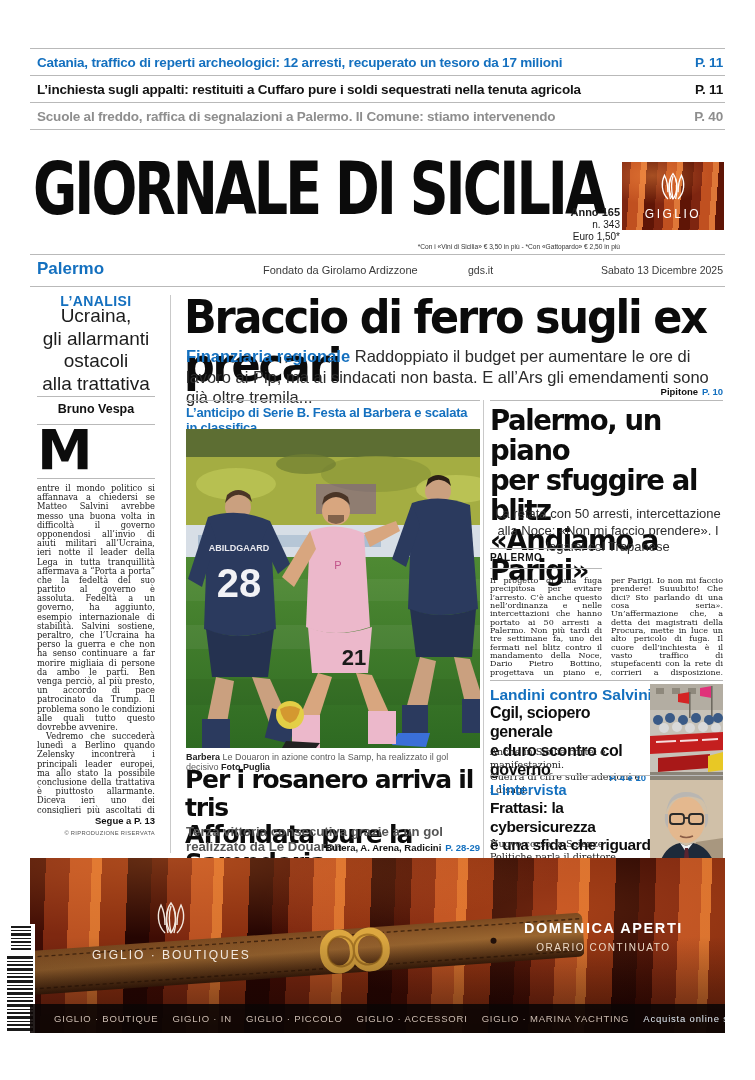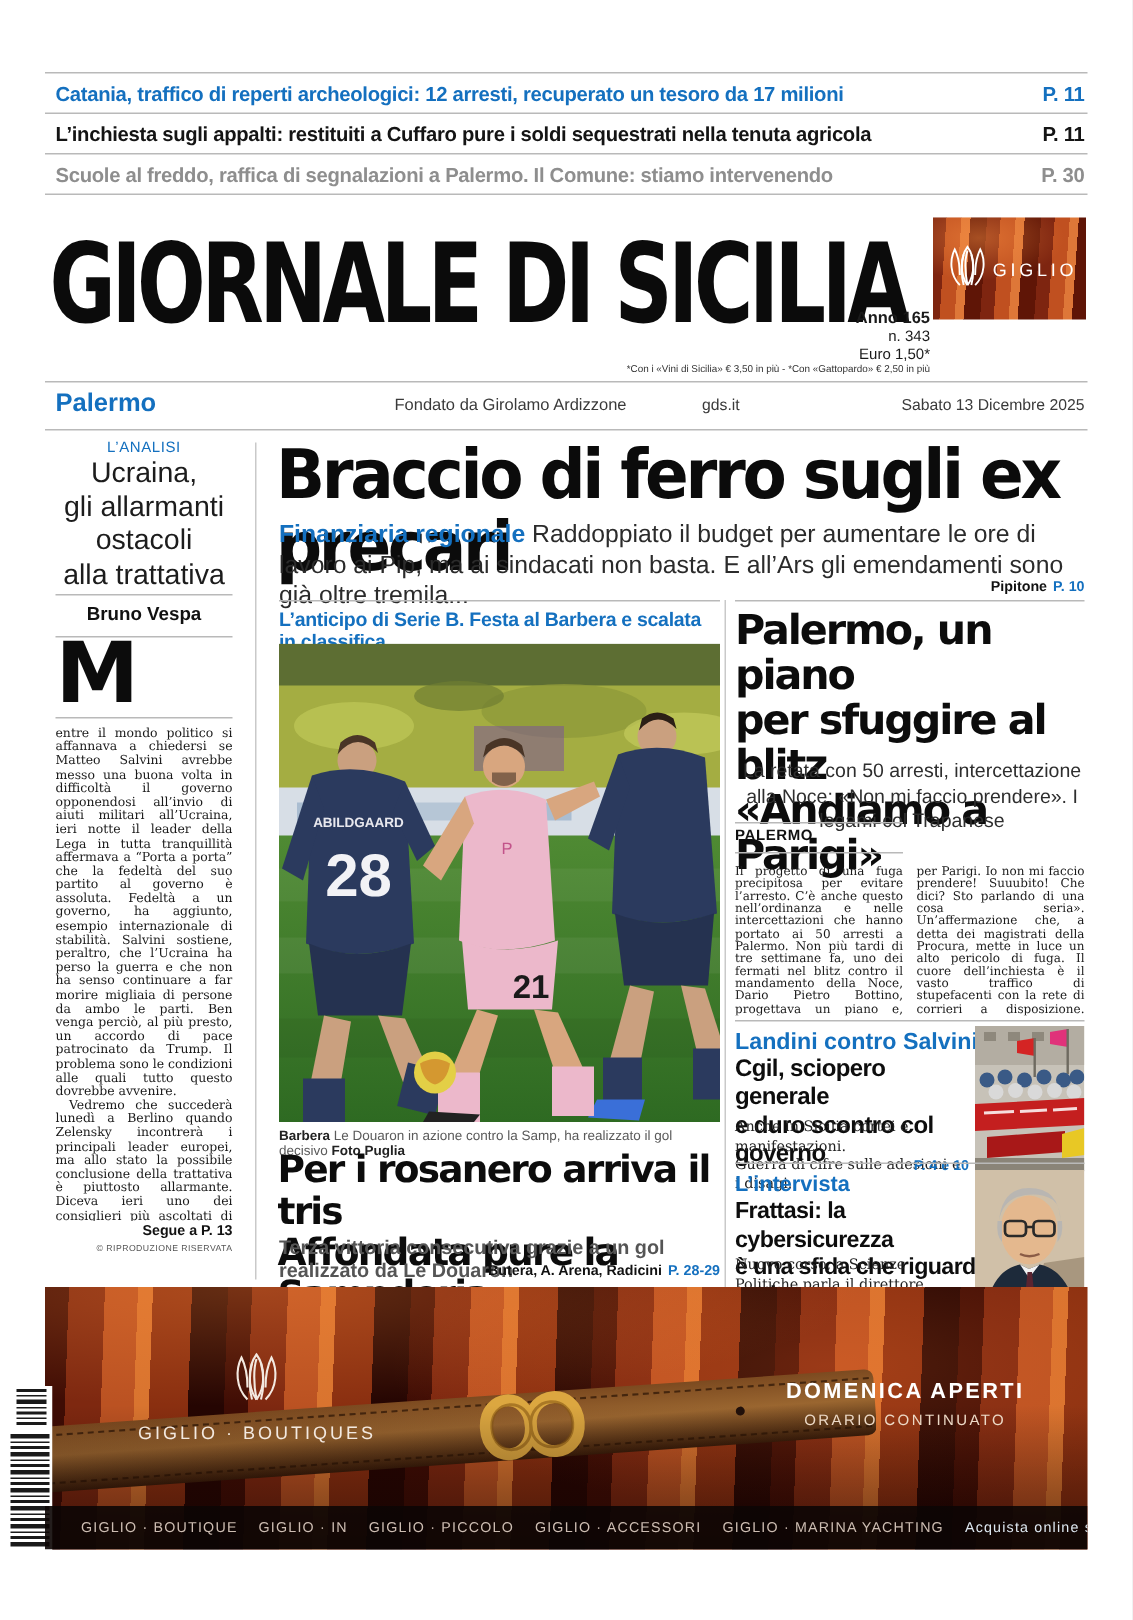--- a/index.html
+++ b/index.html
@@ -22,36 +22,36 @@
 
   
   .masthead-title { position:absolute; left:33px; top:146px; white-space:nowrap;
     font-family:"DejaVu Sans", sans-serif; font-weight:900; font-size:55px; letter-spacing:-3px;
     color:#0b0b0b; transform:scale(0.98,1.34); transform-origin:left top; }
   .masthead-meta { position:absolute; left:480px; top:206px; width:140px; text-align:right; color:#1a1a1a; }
   .masthead-meta .l1 { font-weight:bold; font-size:11px; }
   .masthead-meta .l2, .masthead-meta .l3 { font-size:10px; margin-top:1px; }
   .masthead-note { position:absolute; left:320px; top:243px; width:300px; text-align:right;
     font-size:6.6px; color:#333; }
-  .giglio-box { position:absolute; left:622px; top:145px; width:102px; height:68px;
+  .giglio-box { position:absolute; left:622px; top:162px; width:102px; height:68px;
     background:
       radial-gradient(80% 60% at 30% 20%, rgba(255,150,70,.45), transparent 70%),
       repeating-linear-gradient(94deg,#7e2510 0 9px,#c05020 9px 19px,#de7738 19px 25px,#5f1506 25px 36px);
-    display:flex; align-items:center; justify-content:center; }
+    display:flex; flex-direction:column; align-items:center; justify-content:center; }
   .giglio-box .brand { color:#fff; font-size:12px; letter-spacing:2.5px; margin-top:2px; }
 
   
   .edition { position:absolute; left:37px; top:259px; font-size:17px; font-weight:bold; color:#1470bf; }
   .founded { position:absolute; left:263px; top:264px; font-size:11px; color:#3a3a3a; }
   .site    { position:absolute; left:468px; top:264px; font-size:10.5px; color:#3a3a3a; }
   .dateline{ position:absolute; right:32px; top:264px; font-size:10.5px; color:#3a3a3a; }
 
   
   .an-kicker { position:absolute; left:37px; top:293px; width:118px; text-align:center;
-    font-size:10px; font-weight:normal; color:#1470bf; letter-spacing:.4px; }
+    font-size:14px; font-weight:bold; color:#1470bf; letter-spacing:.4px; }
   .an-head { position:absolute; left:30px; top:305px; width:132px; text-align:center;
     font-size:19px; line-height:22.5px; color:#1c1c1c; white-space:pre-line; font-weight:400; }
   .an-byline { position:absolute; left:37px; top:402px; width:118px; text-align:center;
     font-size:12.5px; font-weight:bold; }
   .an-drop { position:absolute; left:37px; top:424px; font-weight:900; font-size:56px; line-height:52px;
     font-family:"DejaVu Sans", sans-serif; color:#0c0c0c; }
   .an-body { position:absolute; left:37px; top:484px; width:118px; height:330px; overflow:hidden;
     font-family:"DejaVu Serif", serif; font-size:8.3px; line-height:9.18px; text-align:justify; color:#1a1a1a; }
   .an-body p + p { text-indent:9px; }
   .an-segue { position:absolute; left:37px; top:815px; width:118px; text-align:right;
@@ -151,21 +151,21 @@
   <div class="strip-row row-blue" style="top:49px;">
     <span>Catania, traffico di reperti archeologici: 12 arresti, recuperato un tesoro da 17 milioni</span>
     <span class="pg">P. 11</span>
   </div>
   <div class="strip-row row-black" style="top:76px;">
     <span>L’inchiesta sugli appalti: restituiti a Cuffaro pure i soldi sequestrati nella tenuta agricola</span>
     <span class="pg">P. 11</span>
   </div>
   <div class="strip-row row-gray" style="top:103px;">
     <span>Scuole al freddo, raffica di segnalazioni a Palermo. Il Comune: stiamo intervenendo</span>
-    <span class="pg">P. 30</span>
+    <span class="pg">P. 40</span>
   </div>
 
   <div class="masthead-title">GIORNALE DI SICILIA</div>
   <div class="masthead-meta">
     <div class="l1">Anno 165</div>
     <div class="l2">n. 343</div>
     <div class="l3">Euro 1,50*</div>
   </div>
   <div class="masthead-note">*Con i «Vini di Sicilia» € 3,50 in più - *Con «Gattopardo» € 2,50 in più</div>
 

